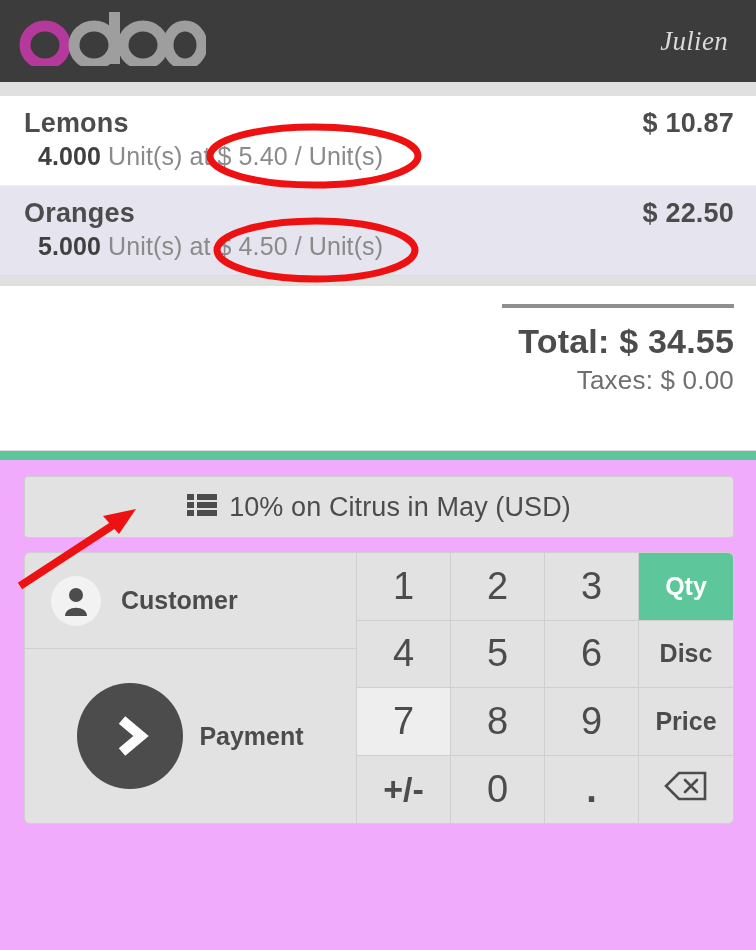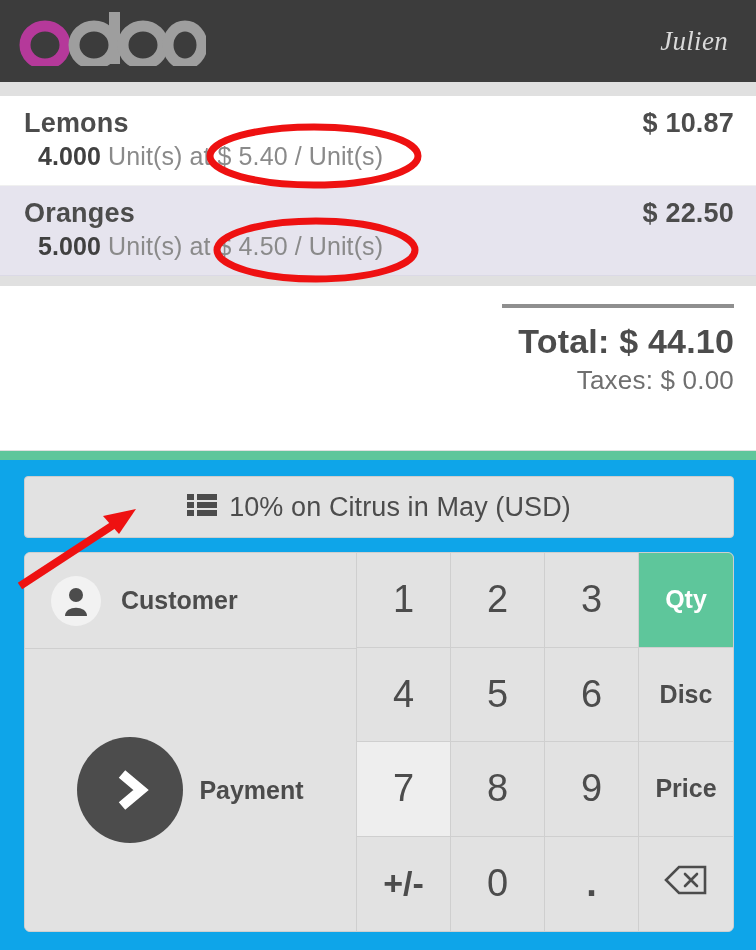--- a/index.html
+++ b/index.html
@@ -132,21 +132,21 @@
     height: 9px;
     background: #5ec69b;
   }
 
   
   .controls {
     position: absolute;
     top: 460px; left: 0;
     width: 756px;
     height: 490px;
-    background: #0ea5e9;
+    background: #f0abfc;
     padding: 16px 22px 18px 24px;
   }
 
   .pricelist-button {
     width: 100%;
     height: 62px;
     border: 1px solid #cdcdcd;
     border-radius: 4px;
     background: #e2e2e2;
     display: flex;
@@ -159,21 +159,21 @@
     font-size: 27px;
     color: #4c4c4c;
     letter-spacing: .1px;
   }
   .list-icon { display: block; }
 
   .pad-area {
     margin-top: 14px;
     display: flex;
     width: 100%;
-    height: 380px;
+    height: 272px;
     border: 1px solid #cfcfcf;
     border-radius: 6px;
     overflow: hidden;
     background: #e2e2e2;
   }
 
   
   .left-col {
     width: 332px;
     display: flex;
@@ -310,21 +310,21 @@
       <div class="ol-sub">
         <span class="ol-qty">5.000</span>
         <span>Unit(s) at $ 4.50 / Unit(s)</span>
       </div>
     </div>
 
   </div>
 
   <div class="summary">
     <div class="summary-rule"></div>
-    <div class="total-line">Total: $ 44.10</div>
+    <div class="total-line">Total: $ 34.55</div>
     <div class="taxes-line">Taxes: $ 0.00</div>
   </div>
 
   <div class="green-bar"></div>
 
   <div class="controls">
 
     <div class="pricelist-button">
       <span class="list-icon">
         <svg width="30" height="24" viewBox="0 0 30 24" aria-hidden="true">

